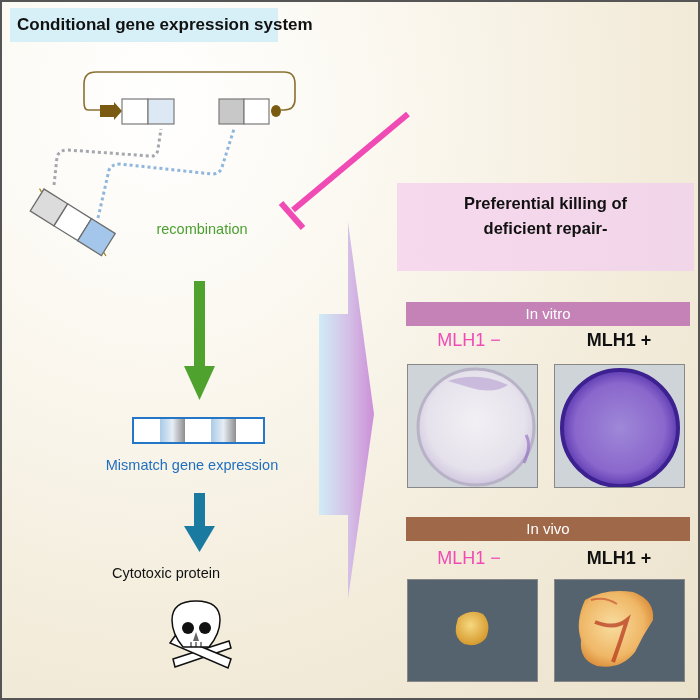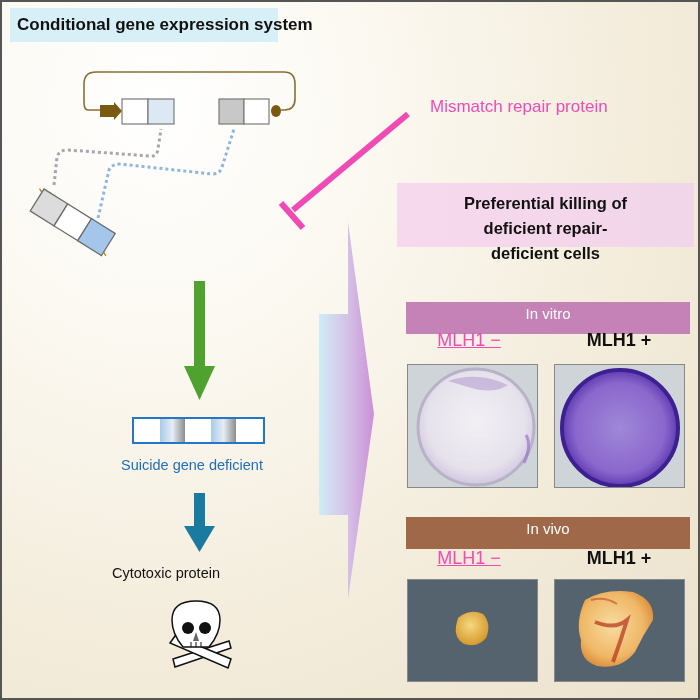--- a/index.html
+++ b/index.html
@@ -17,33 +17,33 @@
       background: #d7eff7;
       font-weight: bold; font-size: 17px; color: #111;
       padding: 7px 0 0 7px;
       white-space: nowrap;
     }
     #mmr-label { left: 428px; top: 95px; font-size: 17px; color: #f04bb5; white-space: nowrap; }
     #homeo-label { left: 140px; top: 215px; width: 120px; text-align: center; font-size: 14.5px; line-height: 25px; color: #4aa030; }
     #suicide-label { left: 90px; top: 455px; width: 200px; text-align: center; font-size: 14.5px; color: #1f6fbf; white-space: nowrap; }
     #cytotoxic-label { left: 110px; top: 563px; width: 160px; text-align: left; font-size: 14.5px; color: #111; white-space: nowrap; }
     #pref-box {
-      left: 395px; top: 181px; width: 297px; height: 64px;
+      left: 395px; top: 181px; width: 297px; height: 88px;
       background: linear-gradient(90deg, #f7d9ee, #f1d5e8);
       text-align: center; font-weight: bold; font-size: 16.5px; line-height: 25px; color: #111;
       padding-top: 8px;
     }
     .band {
-      left: 404px; width: 284px; height: 32px;
+      left: 404px; width: 284px; height: 24px;
       color: #fff; text-align: center; font-size: 15px; line-height: 24px;
     }
     #invitro-band { top: 300px; background: #c482b6; }
     #invivo-band { top: 515px; background: #9f6848; }
     .cond-label { font-size: 18px; width: 140px; text-align: center; white-space: nowrap; }
-    .neg { color: #f04bb5; text-decoration: underline; }
+    .neg { color: #f04bb5; }
     .pos { color: #111; font-weight: bold; }
     .photo { border: 1px solid #888; overflow: hidden; }
     svg { position: absolute; left: 0; top: 0; }
   </style>
 </head>
 <body>
 
 <div id="frame">
 
   <div id="title-box" class="abs">Conditional gene expression system</div>
@@ -112,30 +112,29 @@
       <path d="M 181 645 Q 170 632 170 618 Q 170 599 194 599 Q 218 599 218 618 Q 218 632 207 645 Z" fill="#fff" stroke="#111" stroke-width="1.5"></path>
       <ellipse cx="186" cy="626" rx="6" ry="6" fill="#111"></ellipse>
       <ellipse cx="203" cy="626" rx="6" ry="6" fill="#111"></ellipse>
       <polygon points="194,630 197,639 191,639" fill="#666"></polygon>
       <line x1="189" y1="640" x2="189" y2="645" stroke="#111" stroke-width="1"></line>
       <line x1="194" y1="640" x2="194" y2="645" stroke="#111" stroke-width="1"></line>
       <line x1="199" y1="640" x2="199" y2="645" stroke="#111" stroke-width="1"></line>
     </g>
   </svg>
 
-  <div id="mmr-label" class="abs">Mismatch repair protein</div>
   <div id="homeo-label" class="abs">
-  </div>
-  <div id="suicide-label" class="abs">Suicide gene deficient</div>
+    <div>recombination</div>
+  </div>
+  <div id="suicide-label" class="abs">Mismatch gene expression</div>
   <div id="cytotoxic-label" class="abs">Cytotoxic protein</div>
 
   <div id="pref-box" class="abs">
     <div>Preferential killing of</div>
     <div>deficient repair-</div>
-    <div>deficient cells</div>
   </div>
 
   <div id="invitro-band" class="abs band">In vitro</div>
   <div class="abs cond-label neg" style="left:397px; top:328px;">MLH1 −</div>
   <div class="abs cond-label pos" style="left:547px; top:328px;">MLH1 +</div>
 
   <div class="abs photo" style="left:405px; top:362px; width:131px; height:124px; background:#d9dde2;">
     <svg width="131" height="124" viewBox="0 0 131 124">
       <defs>
         <radialGradient id="dishSparse" cx="0.5" cy="0.45" r="0.6">

